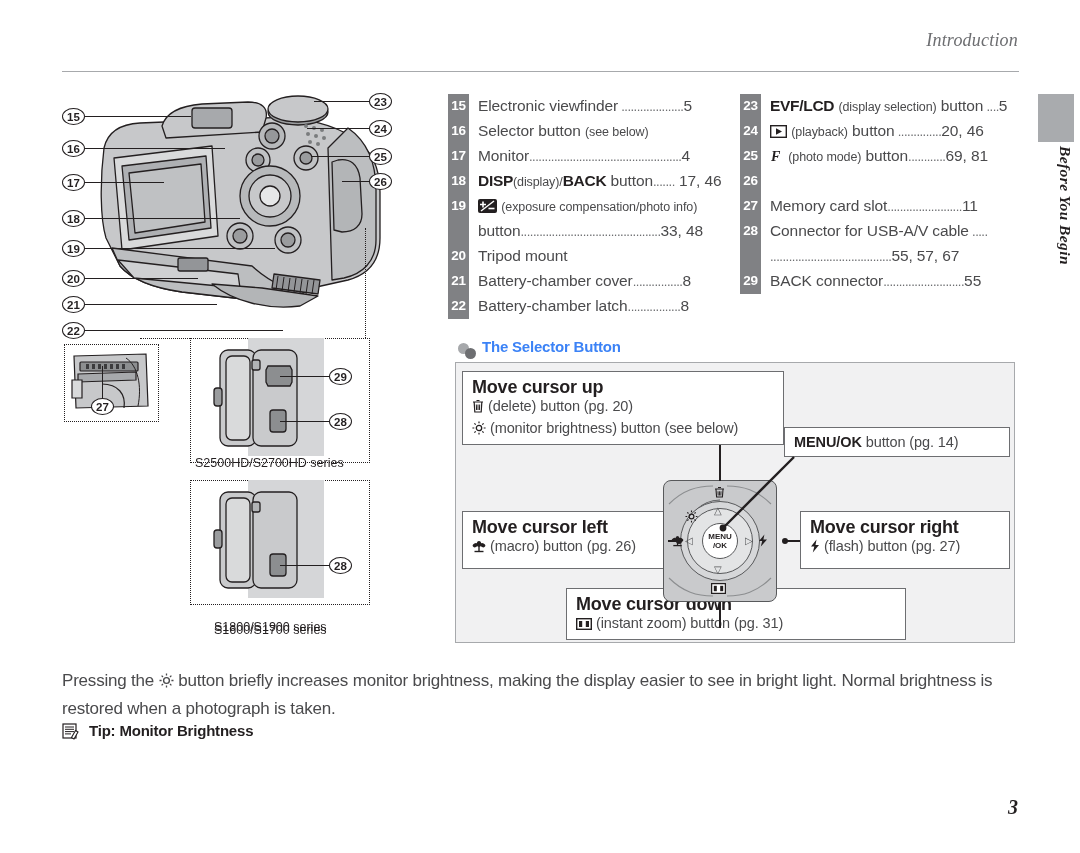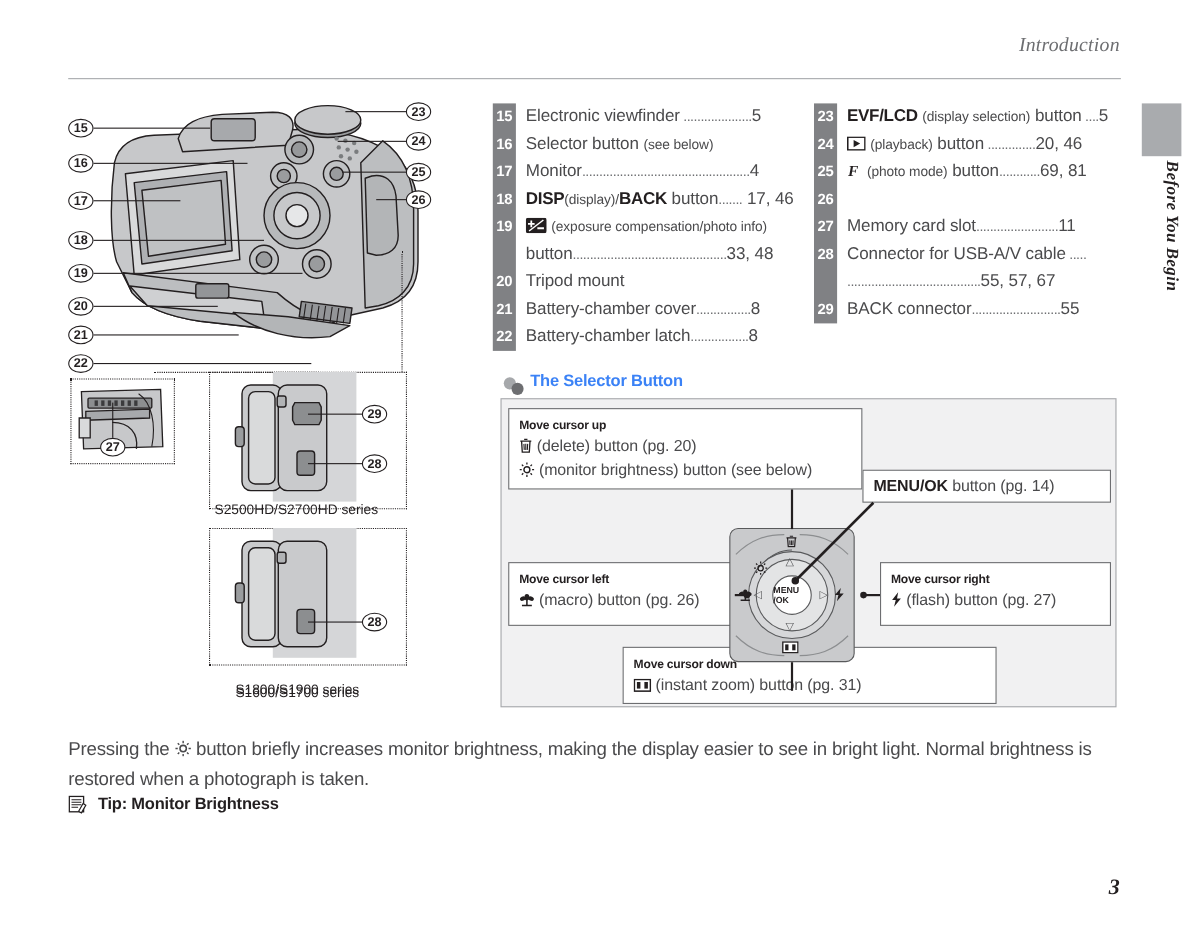--- a/index.html
+++ b/index.html
@@ -205,21 +205,21 @@
     box-sizing: border-box;
   }
   .cbox {
     position: absolute;
     background: #ffffff;
     border: 1px solid #6d6e71;
     box-sizing: border-box;
     padding: 6px 9px 7px 9px;
   }
   .cbox-title {
-    font-size: 11px;
+    font-size: 18px;
     font-weight: bold;
     color: #231f20;
     letter-spacing: -.2px;
     line-height: 18px;
   }
   .cbox-line {
     font-size: 14.5px;
     color: #4a4a4c;
     line-height: 20px;
     white-space: nowrap;
@@ -263,21 +263,21 @@
   .pad-center {
     position: absolute;
     left: 39px; top: 43px;
     width: 36px; height: 36px;
     border: 1.3px solid #58595b;
     border-radius: 50%;
     background: #ffffff;
     box-sizing: border-box;
     font-size: 8px;
     line-height: 9px;
-    text-align: left;
+    text-align: center;
     padding-top: 8px;
     color: #231f20;
     font-weight: bold;
   }
   .pad-arrow {
     position: absolute;
     font-size: 10px;
     color: #58595b;
   }
   .pad-gl {

